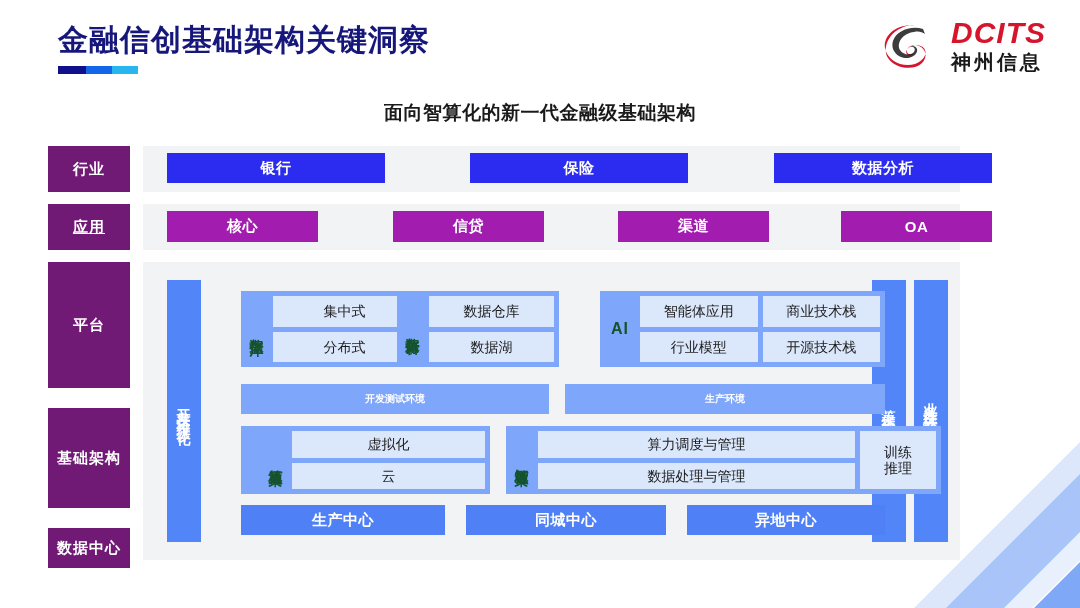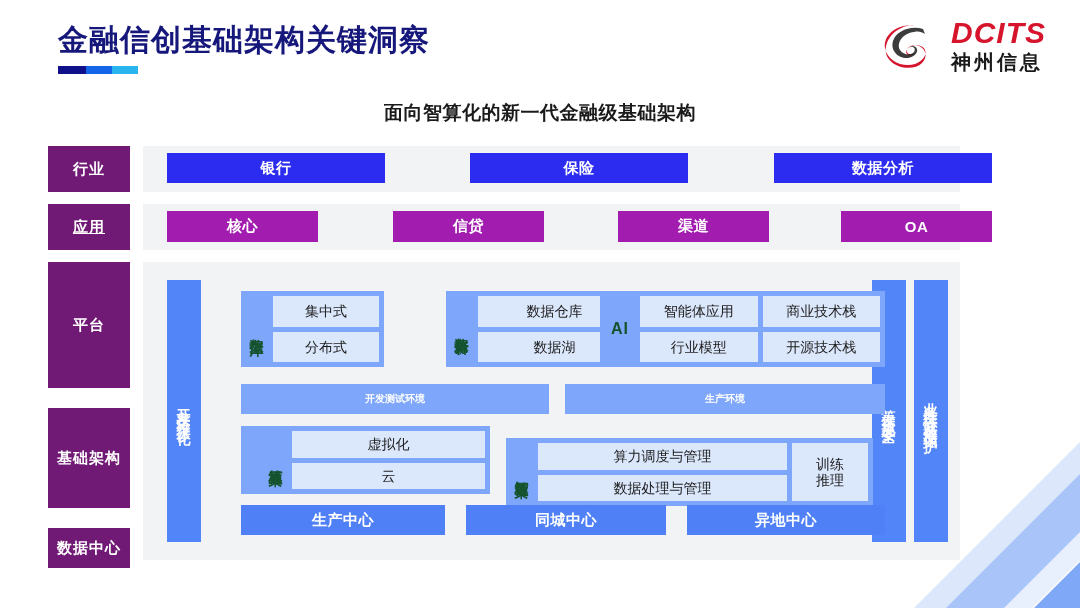--- a/index.html
+++ b/index.html
@@ -152,33 +152,33 @@
   <div class="navy-label" style="left:48px;top:262px;width:82px;height:126px;">平台</div>
   <div class="navy-label" style="left:48px;top:408px;width:82px;height:100px;">基础架构</div>
   <div class="navy-label" style="left:48px;top:528px;width:82px;height:40px;">数据中心</div>
 
   <div class="gray-panel" style="left:143px;top:262px;width:817px;height:298px;"></div>
 
   <div class="vstrip" style="left:167px;top:280px;width:34px;height:262px;">开发运维一体化</div>
   <div class="vstrip" style="left:914px;top:280px;width:34px;height:262px;">业务连续性及数据保护</div>
   <div class="vstrip" style="left:872px;top:280px;width:34px;height:262px;">等保合规安全</div>
 
-  <div class="group" style="left:241px;top:291px;width:143px;height:76px;">
+  <div class="group" style="left:241px;top:291px;width:180px;height:76px;">
     <span class="group-title">数据库</span>
     <span class="group-body">
       <span class="group-row">
           <span class="cell">集中式</span>
         </span>
       <span class="group-row">
           <span class="cell">分布式</span>
         </span>
     </span>
   </div>
 
-  <div class="group" style="left:446px;top:291px;width:190px;height:76px;">
+  <div class="group" style="left:397px;top:291px;width:162px;height:76px;">
     <span class="group-title">数据分析</span>
     <span class="group-body">
       <span class="group-row">
           <span class="cell">数据仓库</span>
         </span>
       <span class="group-row">
           <span class="cell">数据湖</span>
         </span>
     </span>
   </div>
@@ -205,21 +205,21 @@
     <span class="group-body">
       <span class="group-row">
           <span class="cell">虚拟化</span>
         </span>
       <span class="group-row">
           <span class="cell">云</span>
         </span>
     </span>
   </div>
 
-  <div class="group" style="left:506px;top:426px;width:367px;height:68px;margin-top:12px;">
+  <div class="group" style="left:506px;top:426px;width:435px;height:68px;">
     <span class="group-title">智算框架</span>
     <span class="group-body">
       <span class="group-row">
           <span class="cell">算力调度与管理</span>
         </span>
       <span class="group-row">
           <span class="cell">数据处理与管理</span>
         </span>
     </span>
     <span class="cell" style="flex:0 0 76px;white-space:pre-line;">训练

